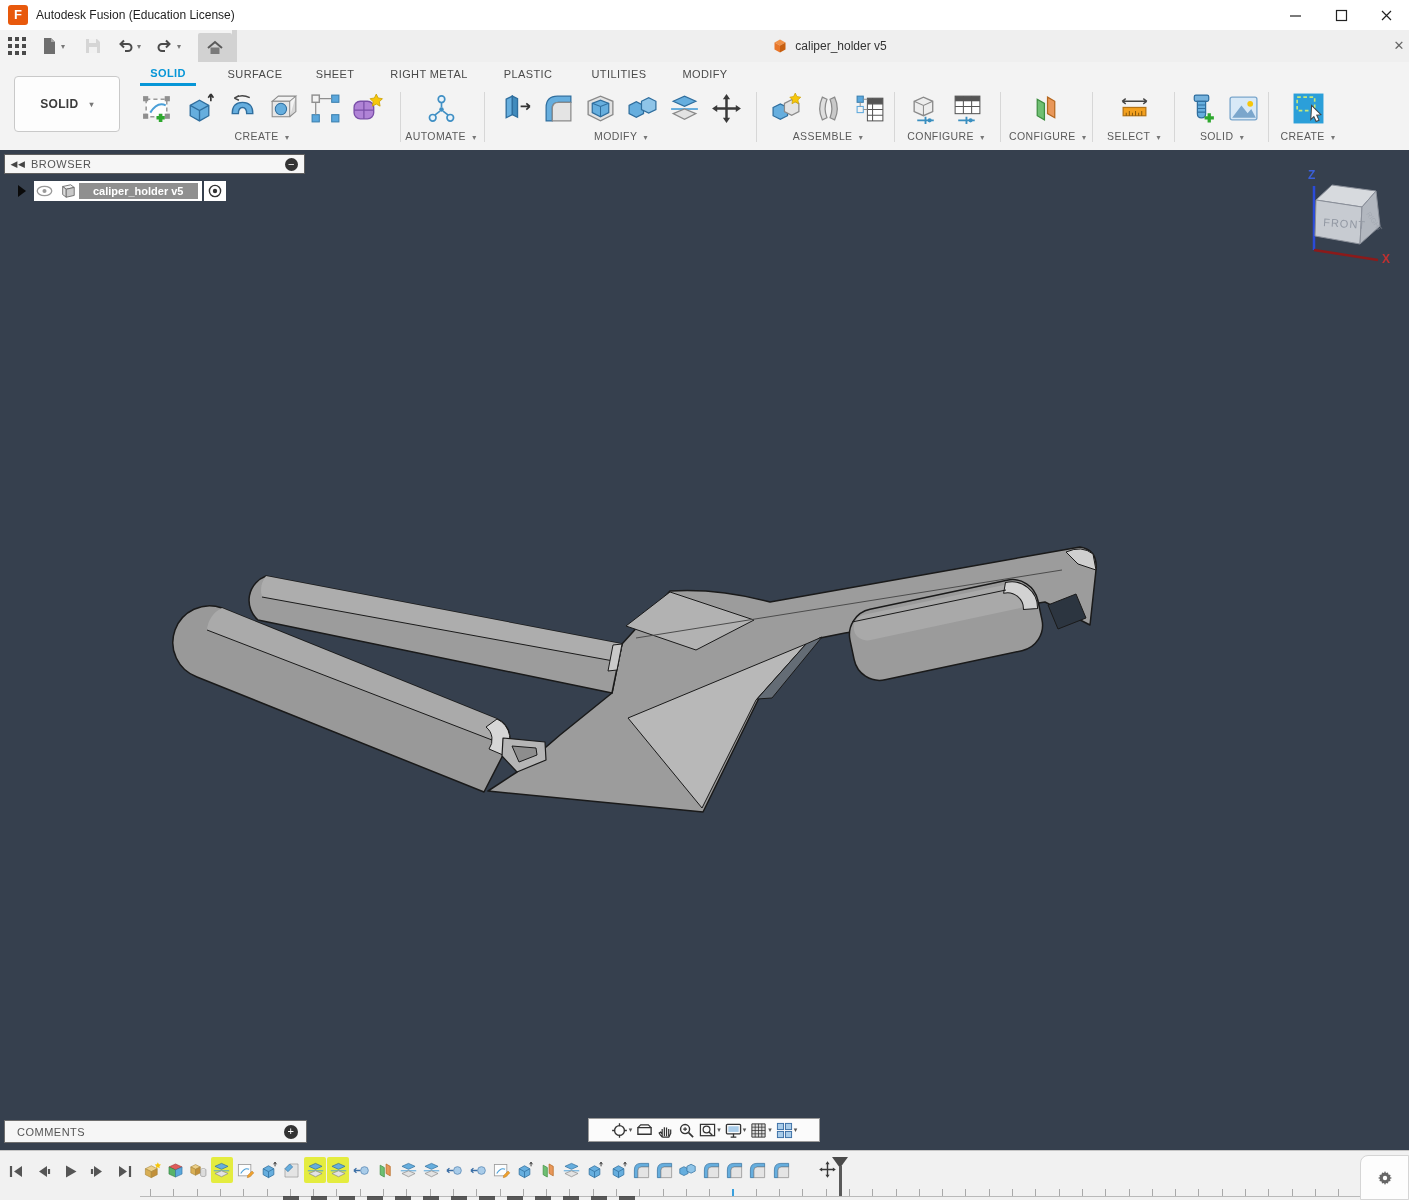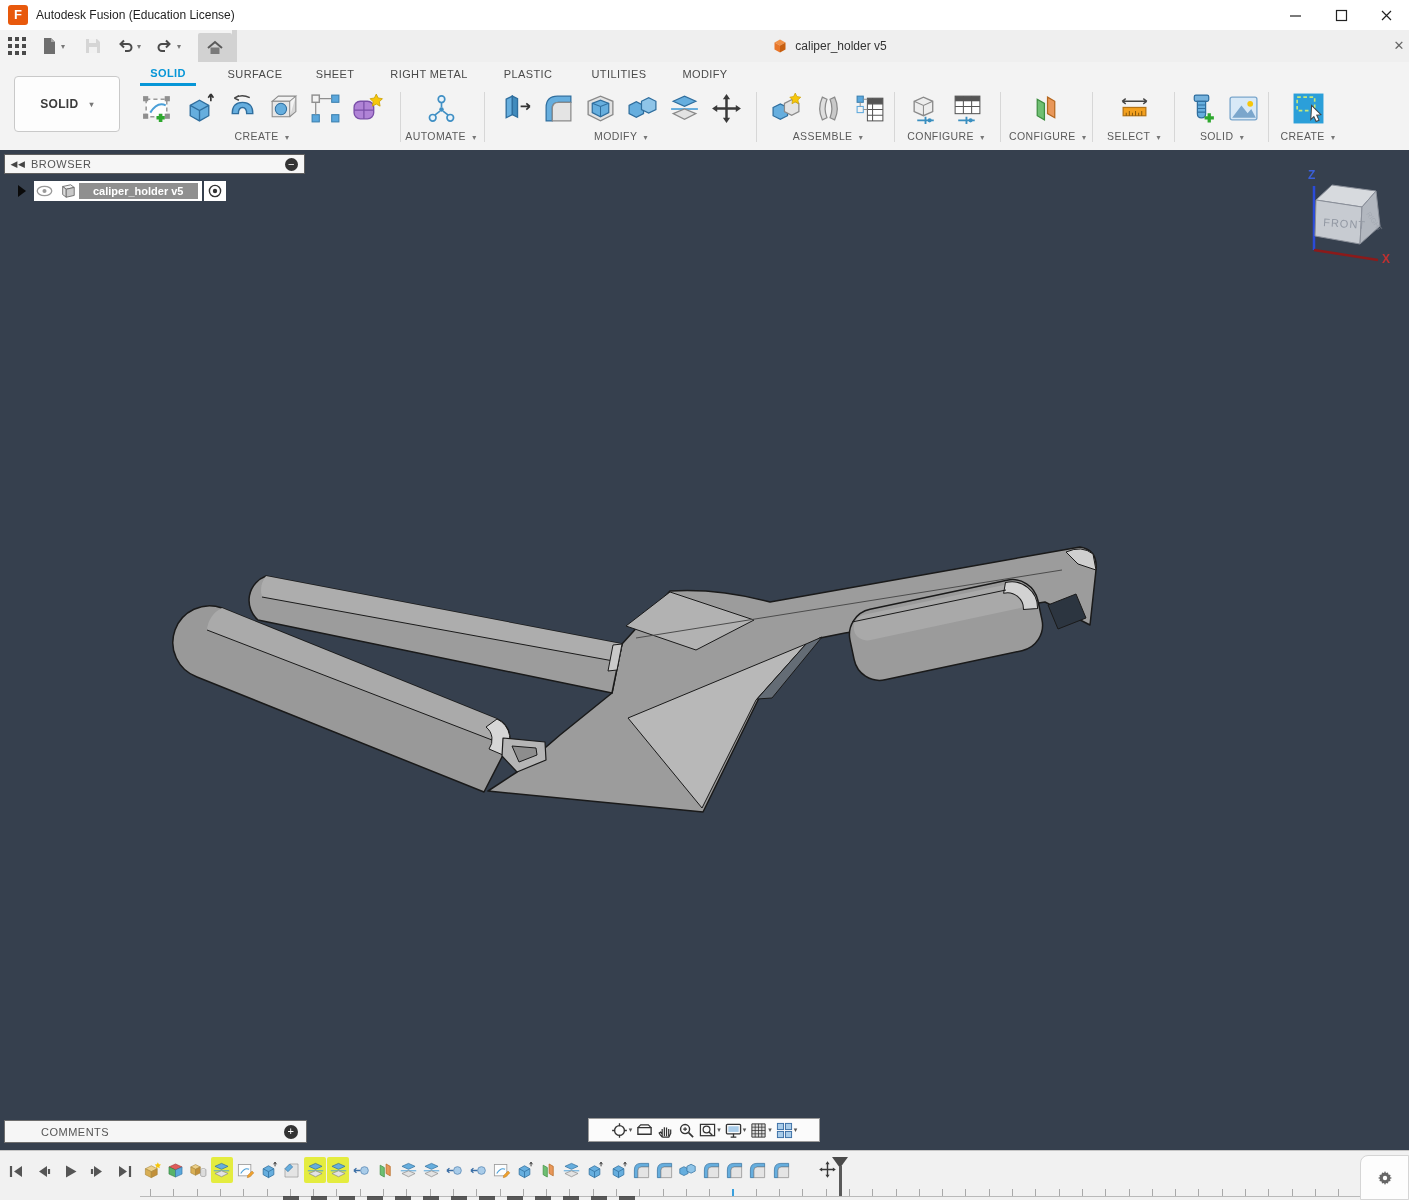--- a/index.html
+++ b/index.html
@@ -62,21 +62,21 @@
   #row-label { background:#8f8f8f; color:#fff; font-size:11px; font-weight:bold; padding:2px 14px; margin:0 2px; }
   #row-radio { background:#fff; margin-left:2px; height:20px; width:22px; display:flex; align-items:center; justify-content:center; }
 
   
   #viewcube { position:absolute; left:1292px; top:12px; width:110px; height:108px; }
   .axis-label { position:absolute; font-size:12px; font-weight:bold; }
 
   
   #comments { position:absolute; left:4px; top:970px; width:303px; height:23px; background:#f6f6f6;
     border:1px solid #6e6e6e; display:flex; align-items:center; font-size:11px; color:#555; letter-spacing:.5px;
-    padding-left:36px; }
+    padding-left:12px; }
   #comments-add { position:absolute; right:8px; top:4px; width:14px; height:14px; background:#333; color:#fff;
     border-radius:50%; font-size:11px; line-height:13px; text-align:center; }
   #navbar { position:absolute; left:588px; top:968px; width:232px; height:24px; background:#fbfbfb;
     border:1px solid #9a9a9a; display:flex; align-items:center; justify-content:center; gap:4px; }
   .navitem { display:flex; align-items:center; }
   .navitem .ic { width:17px; height:17px; }
   .navcaret { font-size:7px; color:#555; margin-left:1px; }
 
   
   #timeline { position:absolute; left:0; top:1150px; width:1409px; height:50px; background:#f1f1f1;

